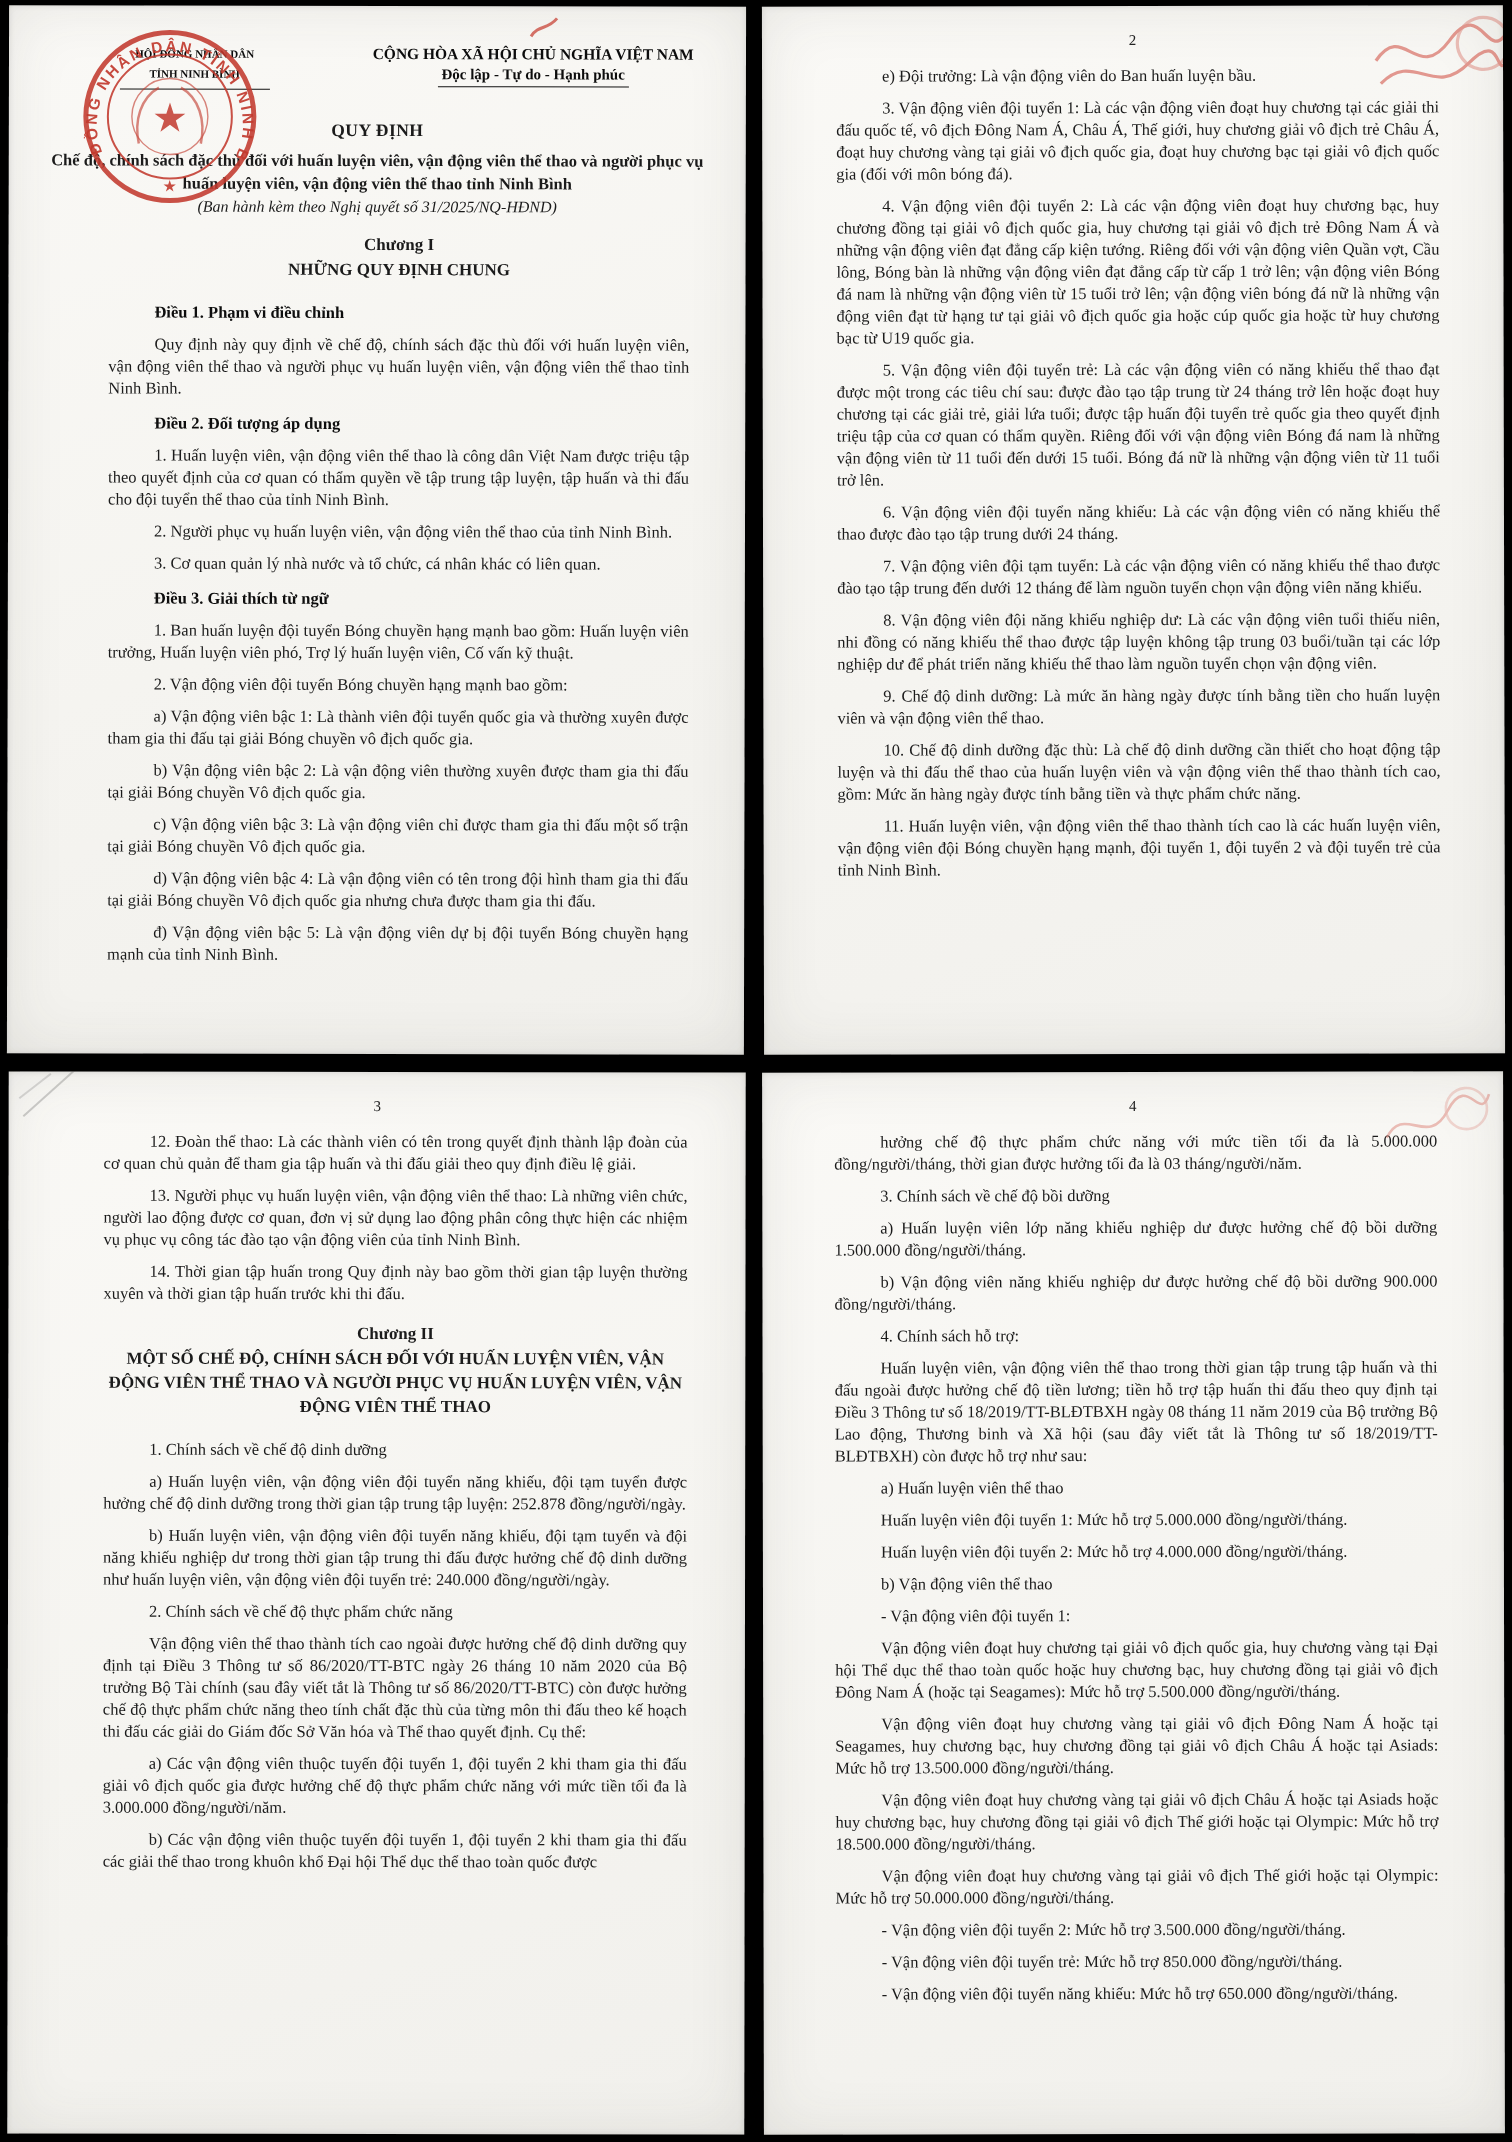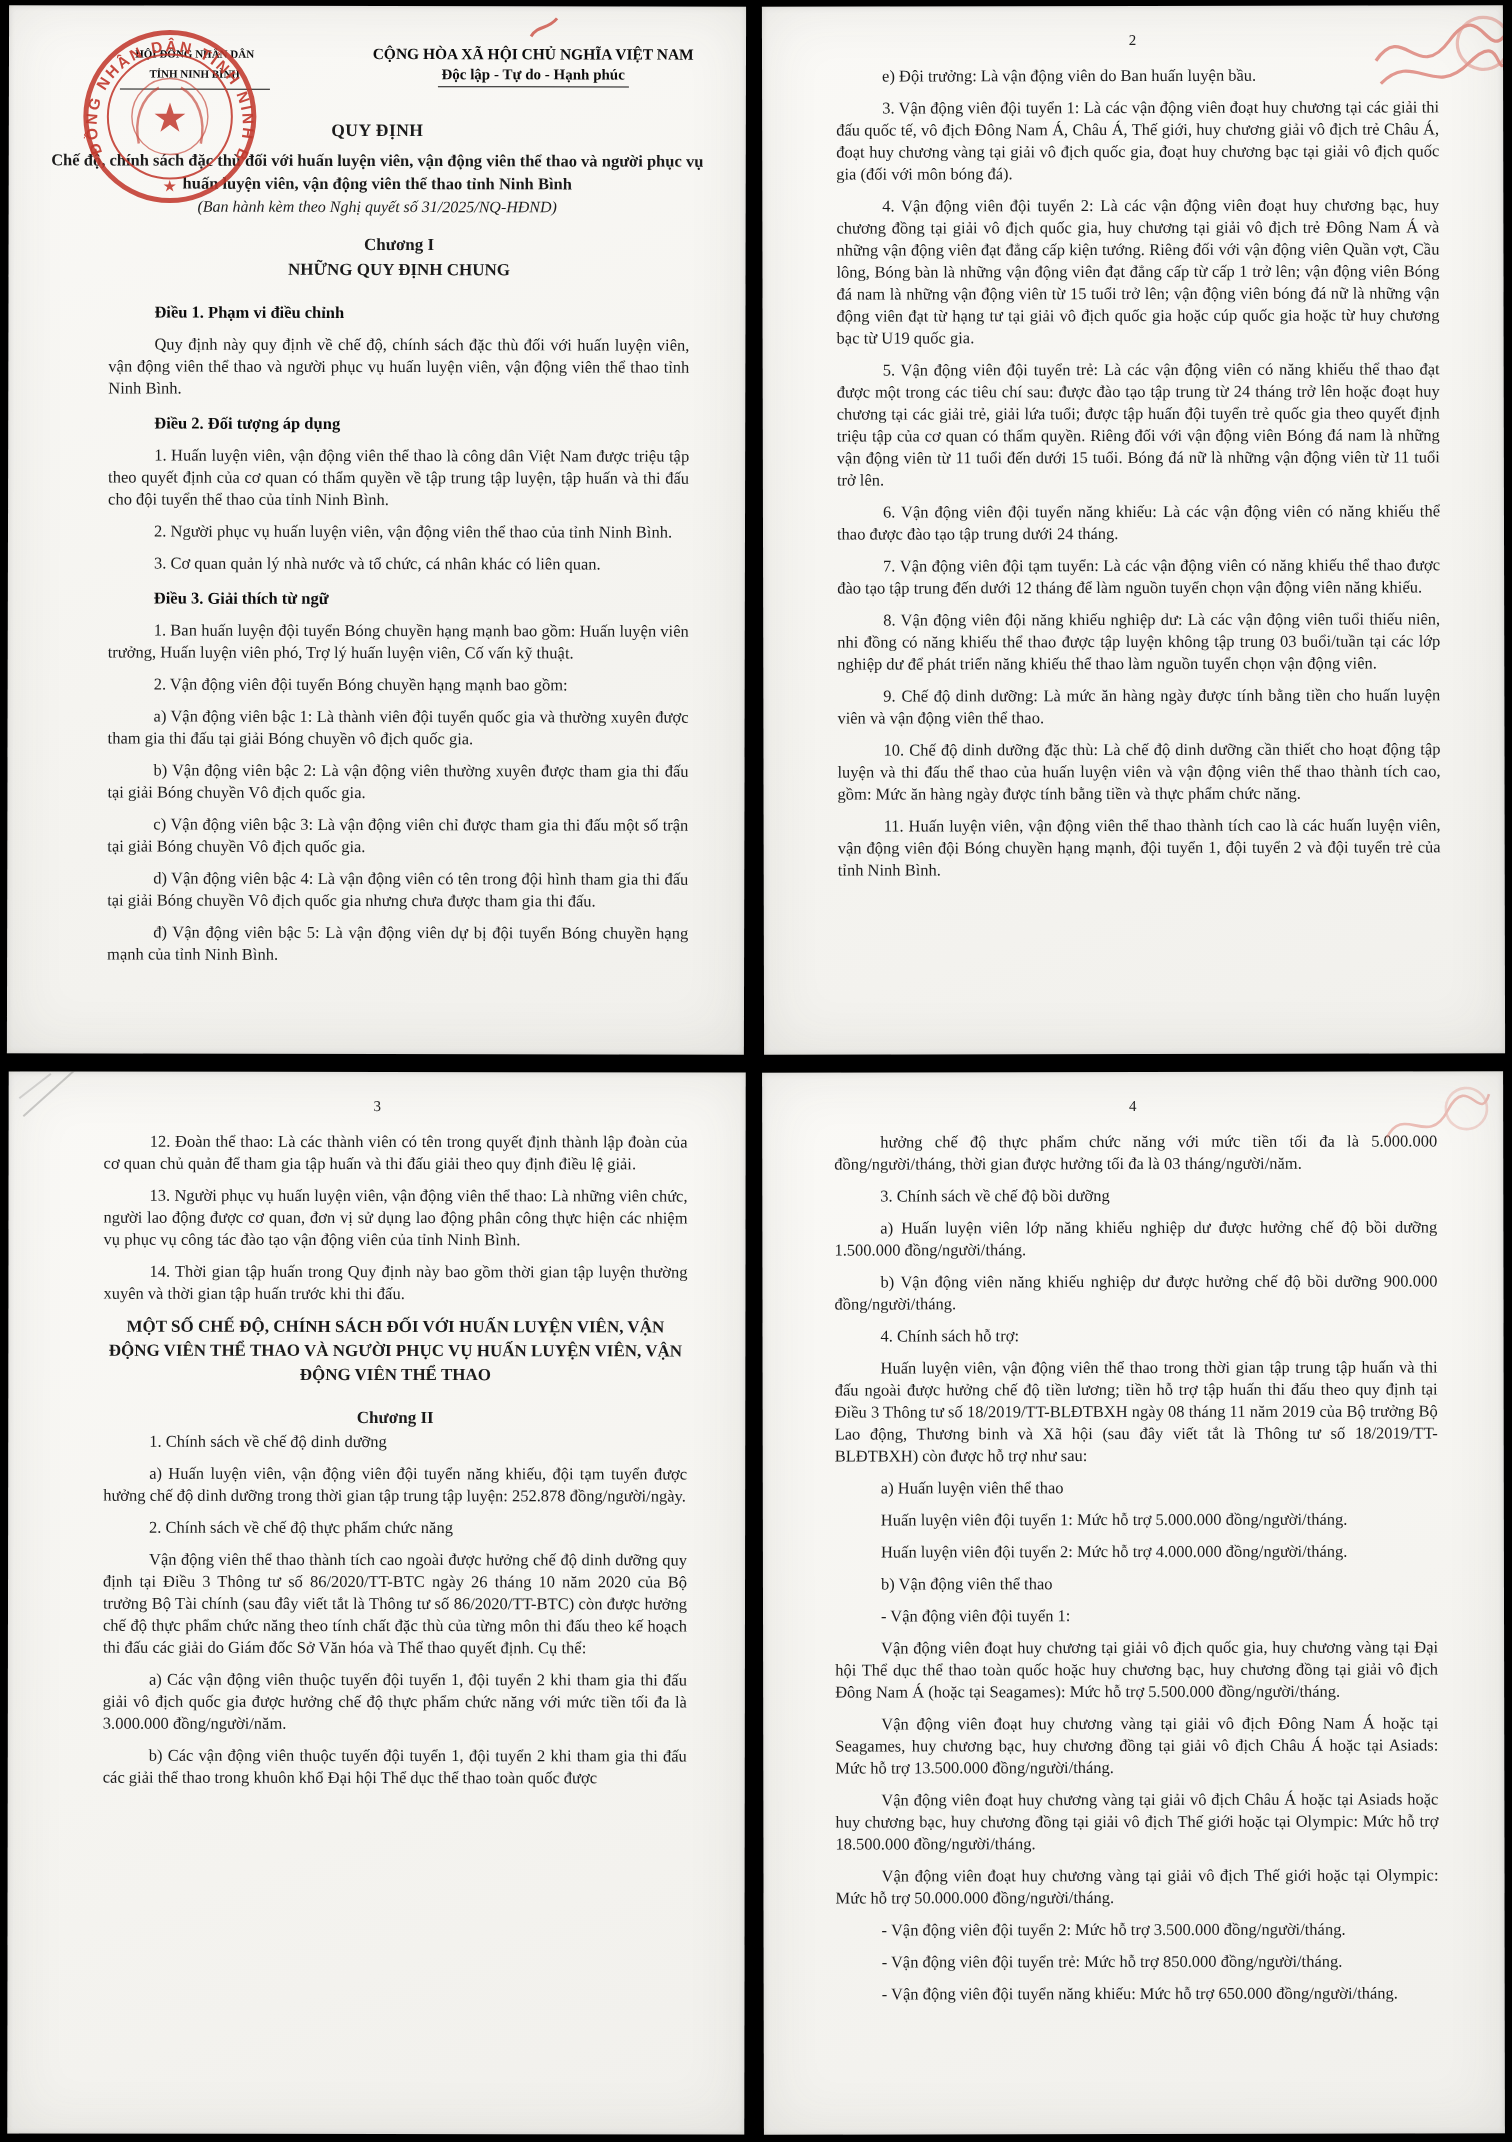--- a/index.html
+++ b/index.html
@@ -148,24 +148,25 @@
 
 <div class="page" id="p3">
   <div class="page-inner">
     <div class="crease"></div>
     <div class="crease2"></div>
     <div class="pageno">3</div>
     <div class="page-body">
         <p class="blk blk-body">12. Đoàn thể thao: Là các thành viên có tên trong quyết định thành lập đoàn của cơ quan chủ quản để tham gia tập huấn và thi đấu giải theo quy định điều lệ giải.</p>
         <p class="blk blk-body">13. Người phục vụ huấn luyện viên, vận động viên thể thao: Là những viên chức, người lao động được cơ quan, đơn vị sử dụng lao động phân công thực hiện các nhiệm vụ phục vụ công tác đào tạo vận động viên của tỉnh Ninh Bình.</p>
         <p class="blk blk-body">14. Thời gian tập huấn trong Quy định này bao gồm thời gian tập luyện thường xuyên và thời gian tập huấn trước khi thi đấu.</p>
+        <p class="blk blk-chapter">Chương II</p>
         <p class="blk blk-chapter-title">MỘT SỐ CHẾ ĐỘ, CHÍNH SÁCH ĐỐI VỚI HUẤN LUYỆN VIÊN, VẬN ĐỘNG VIÊN THỂ THAO VÀ NGƯỜI PHỤC VỤ HUẤN LUYỆN VIÊN, VẬN ĐỘNG VIÊN THỂ THAO</p>
-        <p class="blk blk-chapter">Chương II</p>
         <p class="blk blk-body">1. Chính sách về chế độ dinh dưỡng</p>
         <p class="blk blk-body">a) Huấn luyện viên, vận động viên đội tuyển năng khiếu, đội tạm tuyển được hưởng chế độ dinh dưỡng trong thời gian tập trung tập luyện: 252.878 đồng/người/ngày.</p>
+        <p class="blk blk-body">b) Huấn luyện viên, vận động viên đội tuyển năng khiếu, đội tạm tuyển và đội năng khiếu nghiệp dư trong thời gian tập trung thi đấu được hưởng chế độ dinh dưỡng như huấn luyện viên, vận động viên đội tuyển trẻ: 240.000 đồng/người/ngày.</p>
         <p class="blk blk-body">2. Chính sách về chế độ thực phẩm chức năng</p>
         <p class="blk blk-body">Vận động viên thể thao thành tích cao ngoài được hưởng chế độ dinh dưỡng quy định tại Điều 3 Thông tư số 86/2020/TT-BTC ngày 26 tháng 10 năm 2020 của Bộ trưởng Bộ Tài chính (sau đây viết tắt là Thông tư số 86/2020/TT-BTC) còn được hưởng chế độ thực phẩm chức năng theo tính chất đặc thù của từng môn thi đấu theo kế hoạch thi đấu các giải do Giám đốc Sở Văn hóa và Thể thao quyết định. Cụ thể:</p>
         <p class="blk blk-body">a) Các vận động viên thuộc tuyến đội tuyển 1, đội tuyển 2 khi tham gia thi đấu giải vô địch quốc gia được hưởng chế độ thực phẩm chức năng với mức tiền tối đa là 3.000.000 đồng/người/năm.</p>
         <p class="blk blk-body">b) Các vận động viên thuộc tuyến đội tuyển 1, đội tuyển 2 khi tham gia thi đấu các giải thể thao trong khuôn khổ Đại hội Thể dục thể thao toàn quốc được</p>
       </div>
   </div>
 </div>
 
 <div class="page" id="p4">
   <div class="page-inner">

